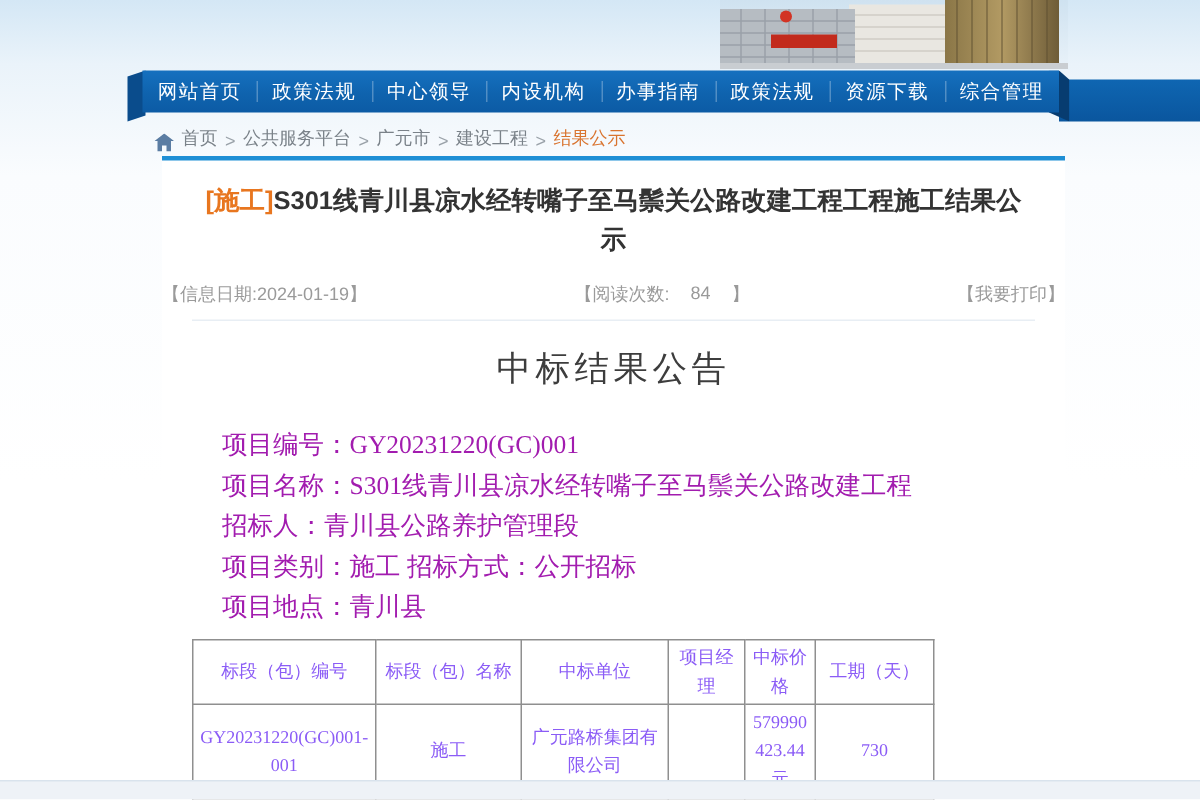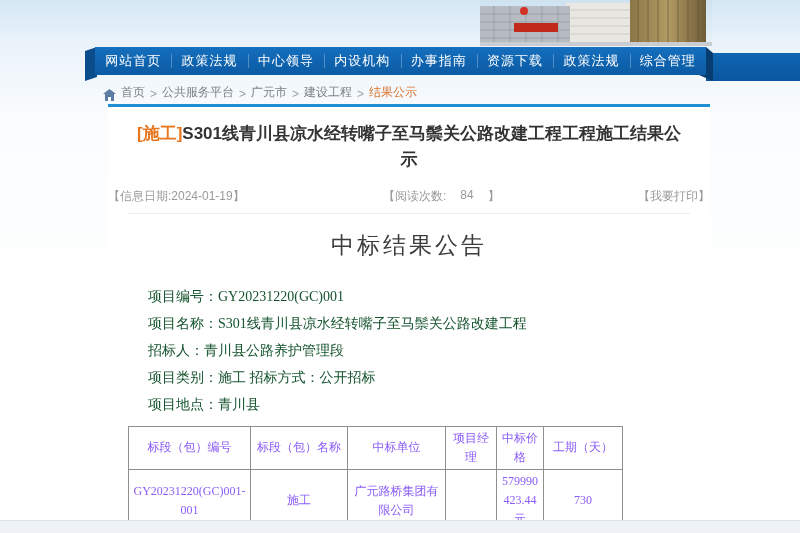--- a/index.html
+++ b/index.html
@@ -86,21 +86,21 @@
   .meta-views { display: inline-flex; gap: 14px; }
   .meta-print { cursor: pointer; }
   .meta-divider { margin: 8px 20px 0 20px; border-bottom: 1px solid #e8eef4; }
 
   .notice-title {
     margin-top: 16px; text-align: center; font-family: Liberation Serif, serif;
     font-size: 23px; color: #3d3d3d; letter-spacing: 3px;
   }
 
   .fields { margin: 22px 0 0 40px; font-family: "Liberation Serif", serif; }
-  .field-row { font-size: 14px; color: #14532d; line-height: 27px; }
+  .field-row { font-size: 17px; color: #a21caf; line-height: 27px; }
   .field-pair + .field-pair { }
 
   .bid-table {
     margin: 8px 0 0 20px; border-collapse: collapse; table-layout: fixed;
     width: 494px; font-family: "Liberation Serif", serif; font-size: 12px; color: #8b5cf6;
   }
   .bid-table th, .bid-table td {
     border: 1px solid #8f8f8f; text-align: center; vertical-align: middle;
     font-weight: normal; padding: 2px 3px; line-height: 1.6; word-break: break-all;
   }
@@ -172,22 +172,22 @@
 
   <div class="nav-fold-left"></div>
   <div class="nav-fold-right"></div>
   <div class="nav-right-seg"></div>
   <div class="nav-main">
     <div class="nav-item">网站首页</div>
     <div class="nav-item">政策法规</div>
     <div class="nav-item">中心领导</div>
     <div class="nav-item">内设机构</div>
     <div class="nav-item">办事指南</div>
+    <div class="nav-item">政策法规</div>
     <div class="nav-item">资源下载</div>
-    <div class="nav-item">政策法规</div>
     <div class="nav-item">综合管理</div>
   </div>
 
   <div class="breadcrumb">
     <svg class="home-ico" viewBox="0 0 13 12">
       <path d="M6.5 0 L13 5 H11 V12 H8 V8 H5 V12 H2 V5 H0 Z" fill="#5b7da3"></path>
     </svg>
     <span class="crumb">首页</span>
     <span class="sep">&gt;</span>
     <span class="crumb">公共服务平台</span>

